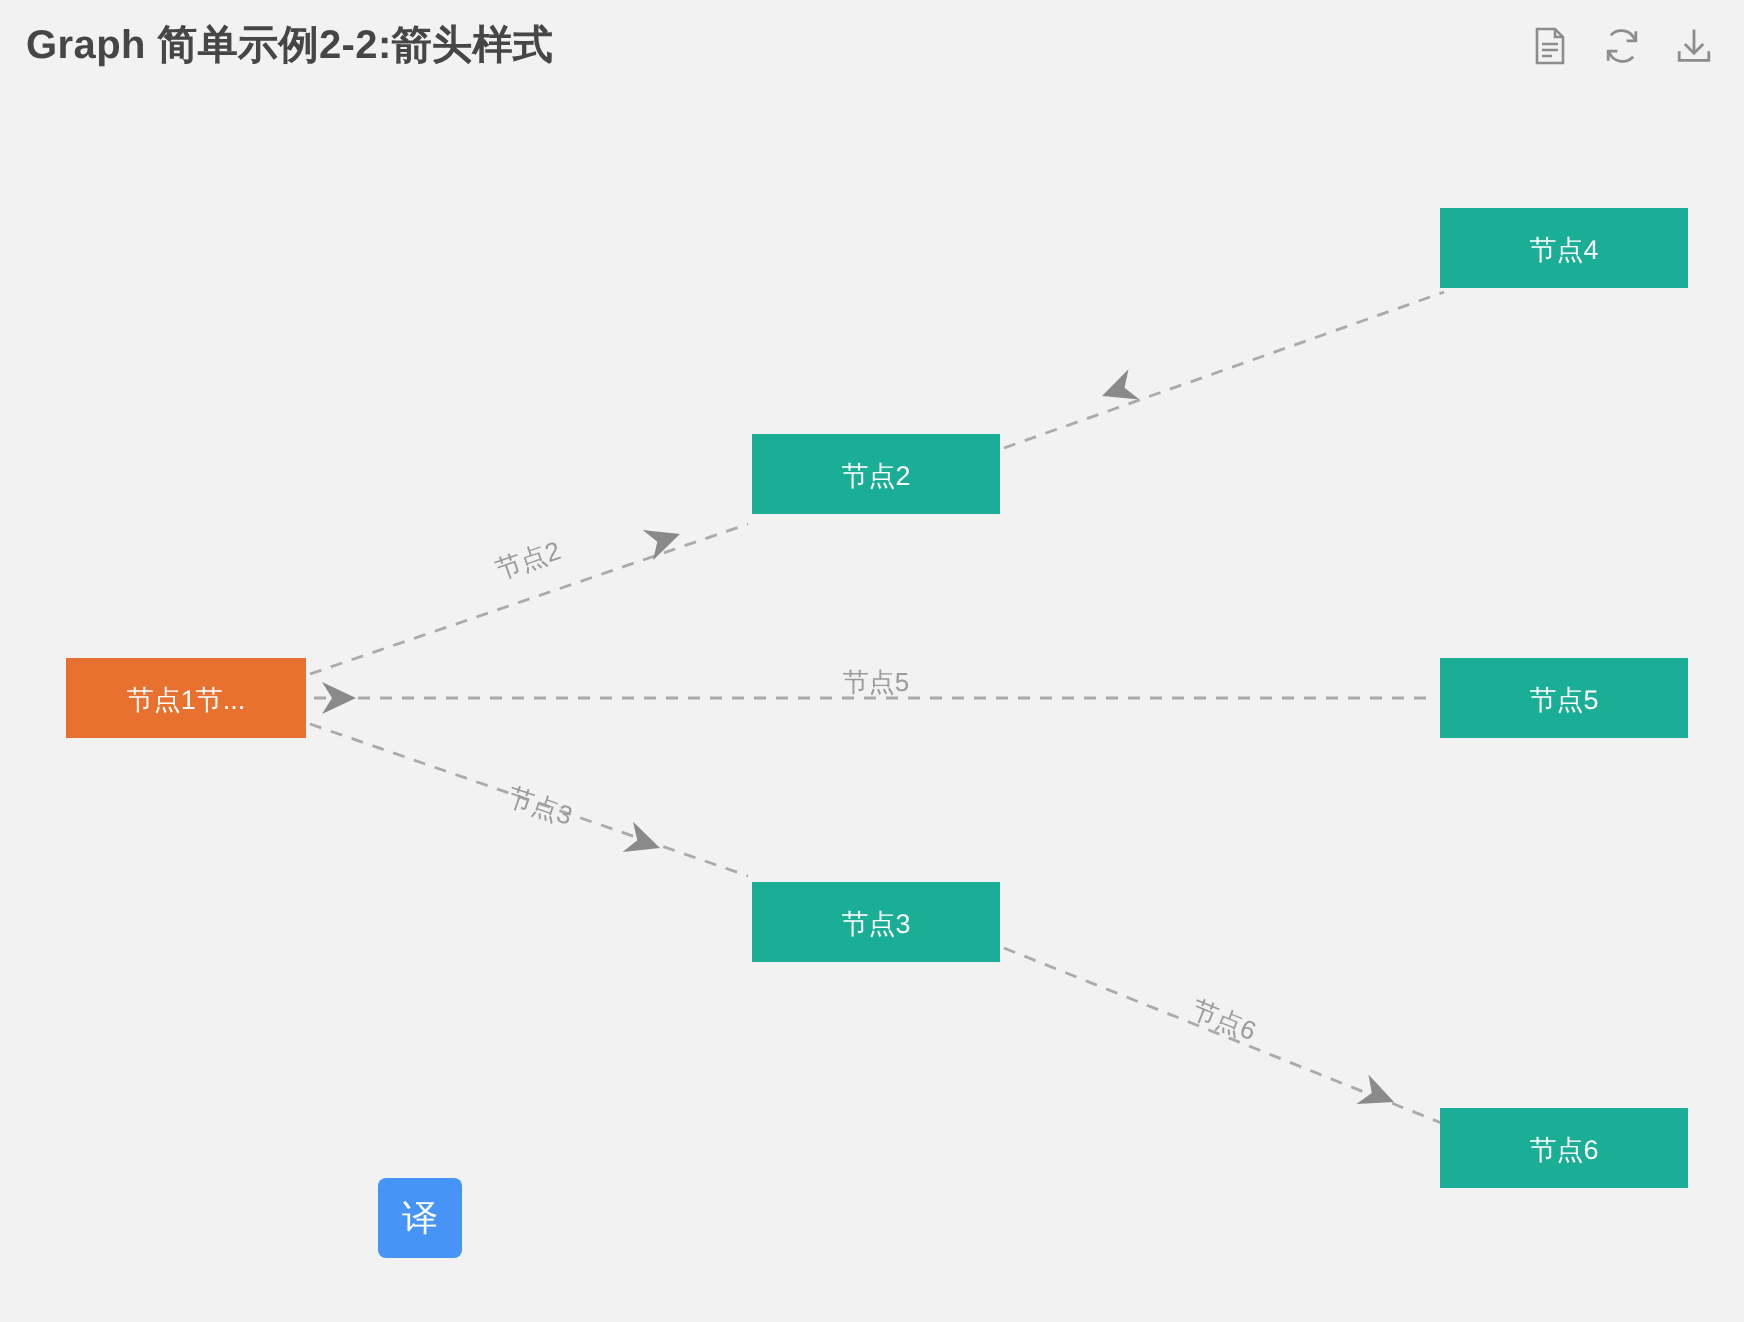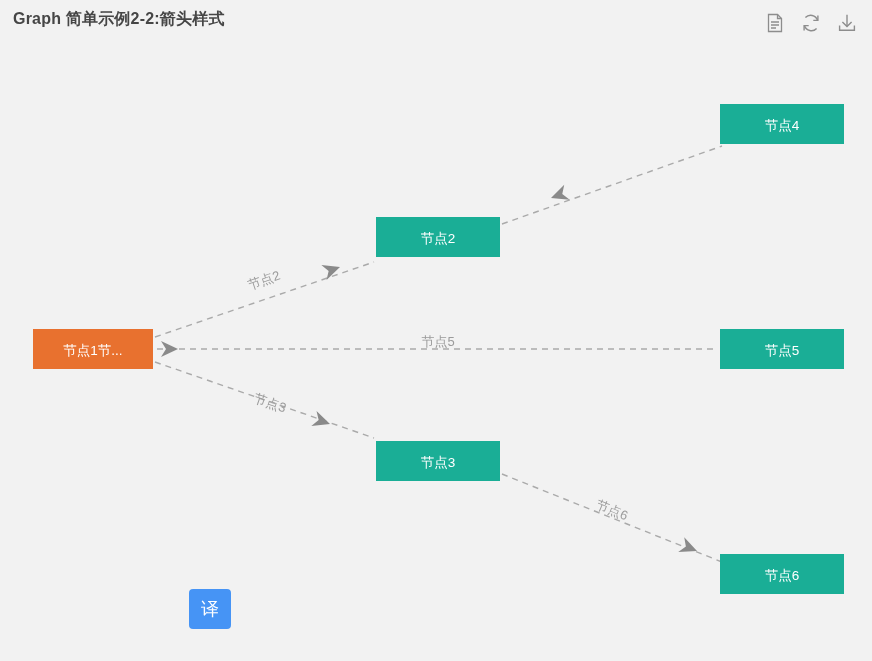--- a/index.html
+++ b/index.html
@@ -15,21 +15,21 @@
     font-family: "Liberation Sans", "DejaVu Sans", sans-serif;
     color: #333;
     -webkit-font-smoothing: antialiased;
   }
 
   
   #chart-title {
     position: absolute;
     left: 13px;
     top: 9px;
-    font-size: 16px;
+    font-size: 20px;
     font-weight: bold;
     color: #464646;
     letter-spacing: 0.2px;
     white-space: nowrap;
   }
 
   #toolbox {
     position: absolute;
     right: 14px;
     top: 12px;

